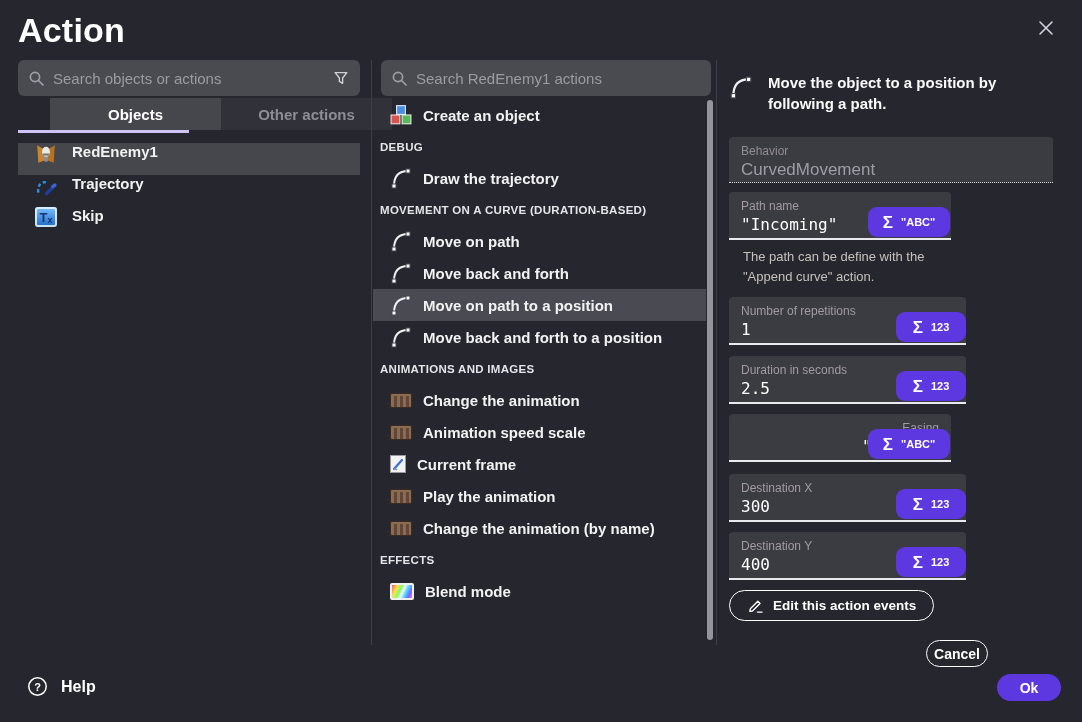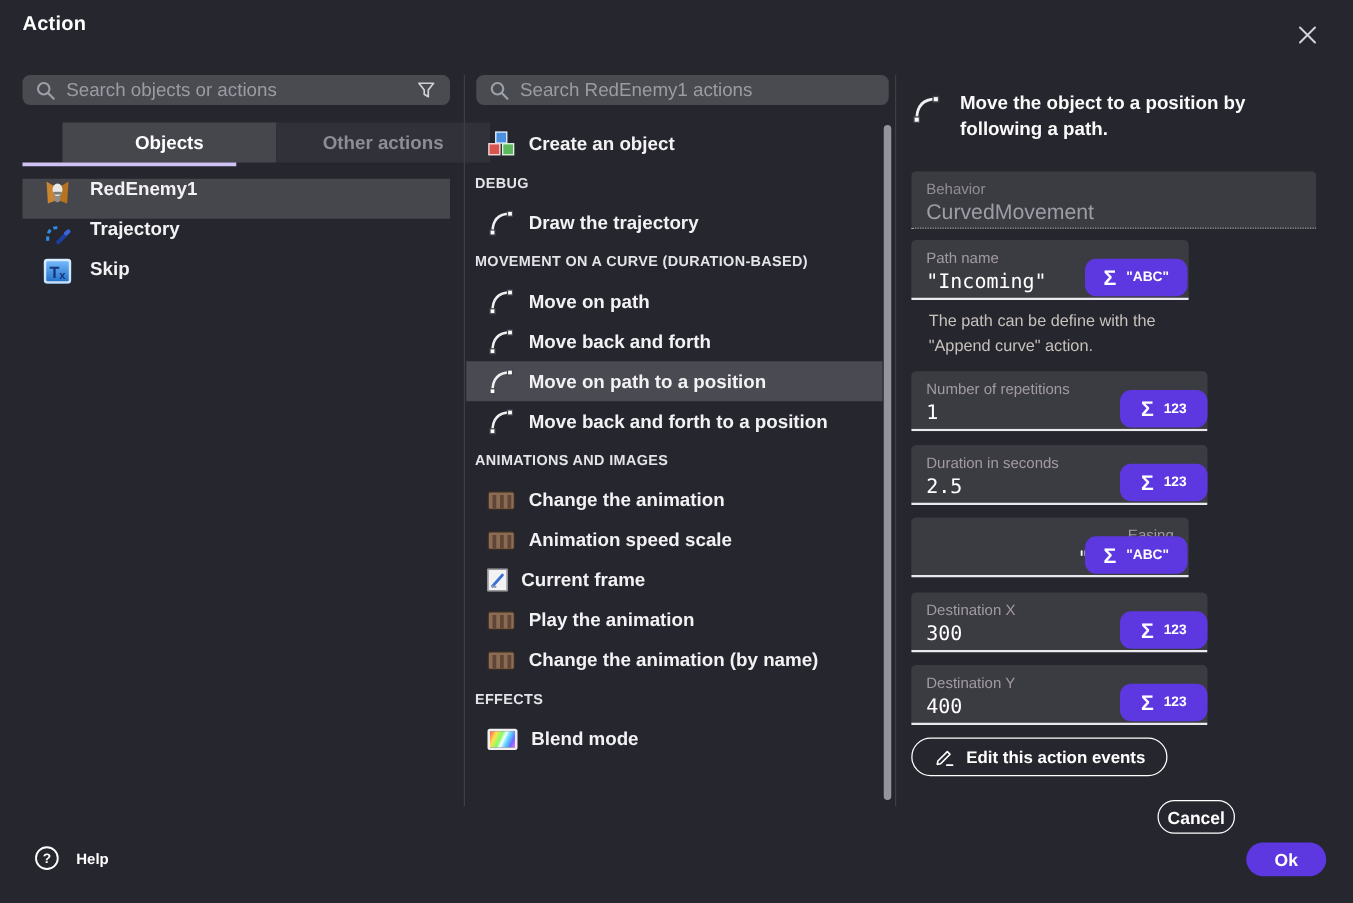--- a/index.html
+++ b/index.html
@@ -5,25 +5,25 @@
   * { margin:0; padding:0; box-sizing:border-box; }
   html,body { width:1082px; height:722px; }
   body {
     font-family:"Liberation Sans", sans-serif;
     background:#26262e; color:#f2f2f4;
     position:relative; overflow:hidden;
   }
   .abs { position:absolute; }
 
   
-  .dlg-title { left:18px; top:11px; font-size:16px; font-weight:700; color:#ffffff; letter-spacing:.2px; }
+  .dlg-title { left:18px; top:11px; font-size:34px; font-weight:700; color:#ffffff; letter-spacing:.2px; }
   .close-btn { right:24px; top:16px; width:24px; height:24px; cursor:pointer; display:flex; align-items:center; justify-content:center; }
 
   
-  .searchbox { height:24px; background:#4a4a51; border-radius:6px; display:flex; align-items:center; padding:0 10px; gap:8px; }
+  .searchbox { height:36px; background:#4a4a51; border-radius:6px; display:flex; align-items:center; padding:0 10px; gap:8px; }
   .searchbox input { flex:1; background:transparent; border:none; outline:none; color:#e4e4e8; font-size:15px; font-family:"Liberation Sans",sans-serif; }
   .searchbox input::placeholder { color:#9b9ba3; opacity:1; }
   .sb-left  { left:18px;  top:60px; width:342px; }
   .sb-mid   { left:381px; top:60px; width:330px; }
 
   
   .tabbar { left:18px; top:98px; width:342px; height:32px; display:flex;margin-left:32px; }
   .tab { flex:1; display:flex; align-items:center; justify-content:center; font-size:15px; font-weight:700; cursor:pointer; }
   .tab.active { background:#46464d; color:#ffffff; }
   .tab.inactive { background:#313139; color:#8d8d96; }
@@ -89,21 +89,21 @@
   .sigma-btn.num { width:70px; right:0; }
 
   .helper { position:absolute; top:247px; left:14px; width:260px; font-size:13px; color:#c6c1bb; line-height:20px; }
 
   .edit-btn { position:absolute; top:590px; left:0; height:31px; padding:0 17px; border:1px solid #ffffff;
     border-radius:16px; background:transparent; display:inline-flex; align-items:center; gap:9px;
     color:#fff; font-size:13.5px; font-weight:700; cursor:pointer; font-family:"Liberation Sans",sans-serif; }
 
   
   .help-row { left:27px; top:676px; display:flex; align-items:center; gap:13px; cursor:pointer; }
-  .help-row .lbl { font-size:12px; font-weight:700; color:#ffffff; }
+  .help-row .lbl { font-size:16px; font-weight:700; color:#ffffff; }
   .btn { height:27px; border-radius:14px; display:flex; align-items:center; justify-content:center;
     font-size:14px; font-weight:700; color:#ffffff; cursor:pointer; }
   .btn-cancel { left:926px; top:640px; width:62px; border:1.5px solid #ffffff; background:transparent; }
   .btn-ok { left:997px; top:674px; width:64px; background:#5d38e0; }
 </style>
 </head>
 <body>
 
 <div class="abs dlg-title">Action</div>
 <div class="abs close-btn">

